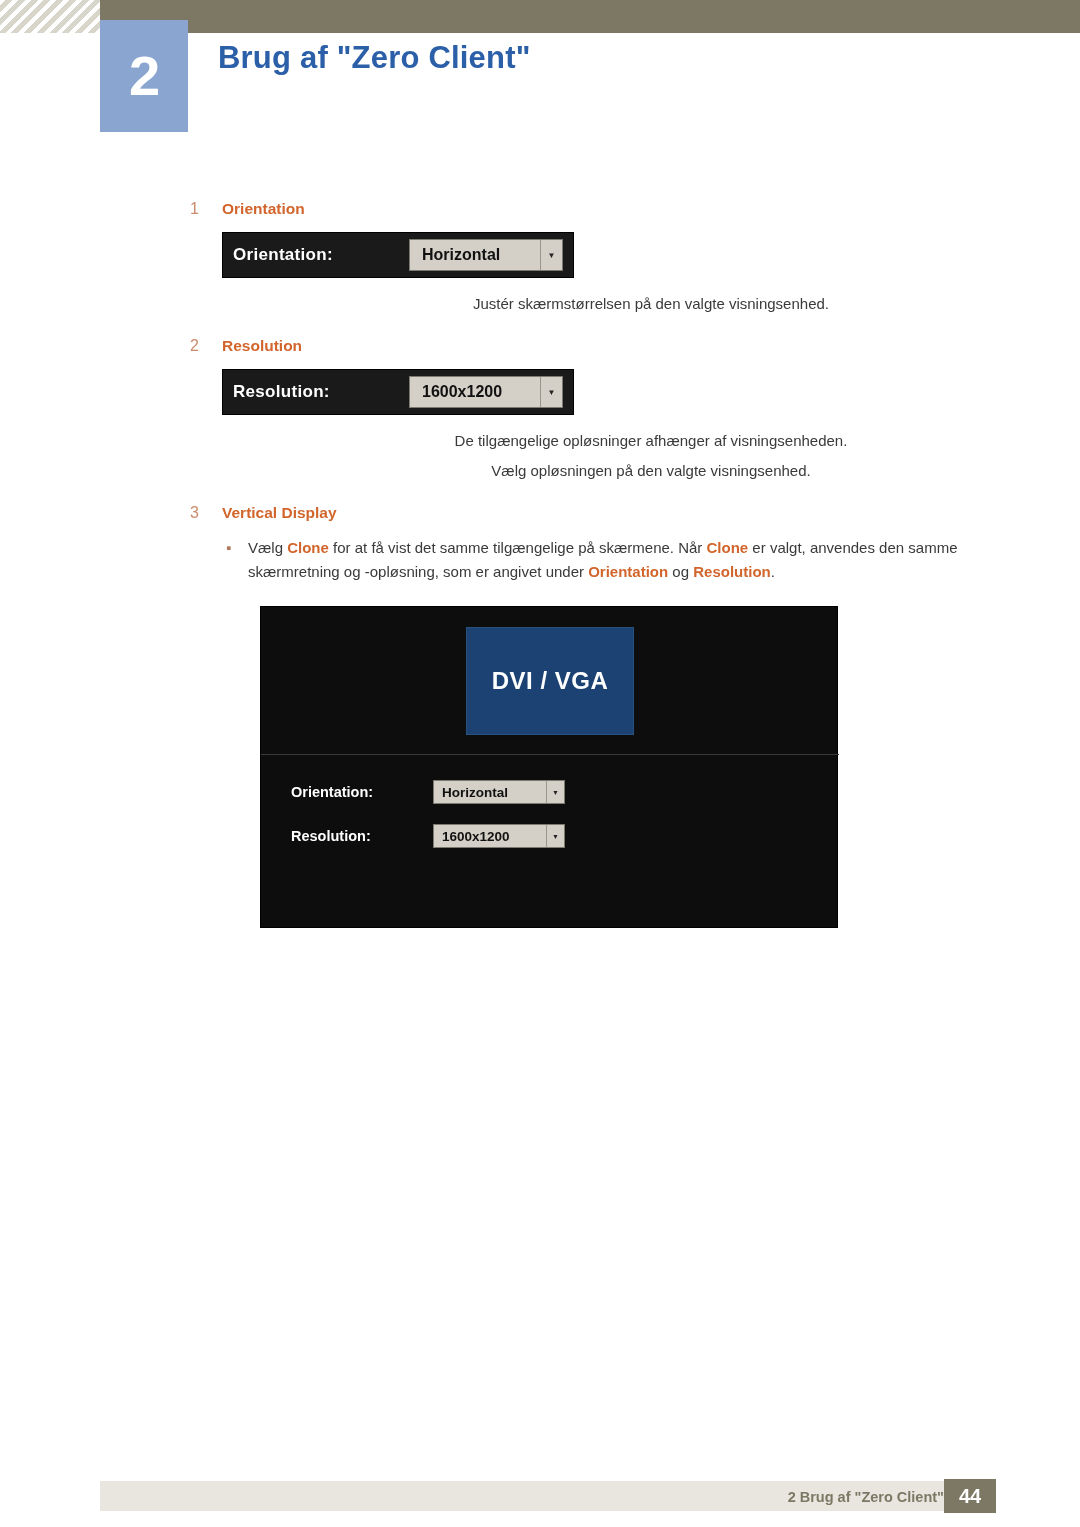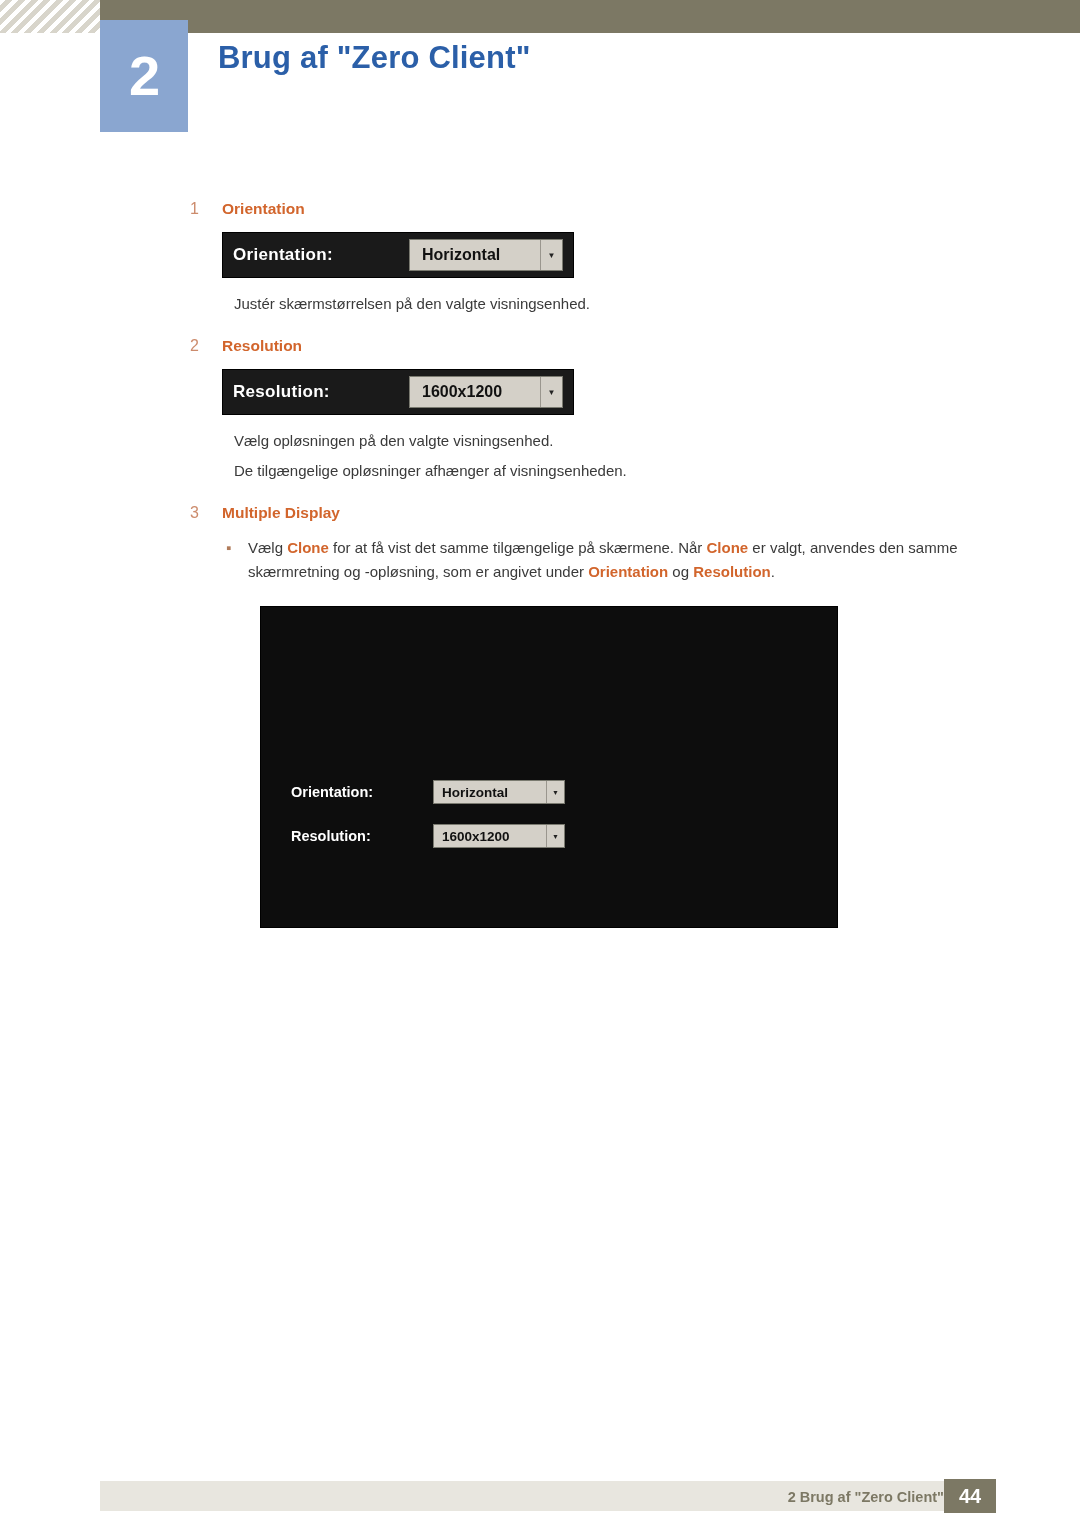--- a/index.html
+++ b/index.html
@@ -82,25 +82,26 @@
     color: #cc8b6c;
     font-size: 16px;
   }
   .item-label {
     margin-left: 32px;
     color: #d2652c;
     font-size: 15.5px;
     font-weight: bold;
   }
   .para {
-    margin-left: 44px;
+    margin-left: 32px;
     color: #3a3a3a;
     font-size: 15px;
     line-height: 1.55;
     margin-bottom: 6px;
+    text-align: center;
   }
   .para b { color: #d2652c; font-weight: bold; }
 
   
   .widget {
     margin-left: 32px;
     margin-top: 6px;
     margin-bottom: 14px;
     width: 352px;
     height: 46px;
@@ -294,36 +295,39 @@
         <span class="item-num">2</span>
         <span class="item-label">Resolution</span>
       </div>
       <div class="widget">
         <span class="wlabel">Resolution:</span>
         <span class="combo">
           <span>1600x1200</span>
           <span class="arrow">▼</span>
         </span>
       </div>
+      <div class="para">De tilgængelige opløsninger afhænger af visningsenheden.</div>
       <div class="para">Vælg opløsningen på den valgte visningsenhed.</div>
-      <div class="para">De tilgængelige opløsninger afhænger af visningsenheden.</div>
     </div>
 
     <div class="item" style="margin-top:22px;">
       <div class="item-head">
         <span class="item-num">3</span>
-        <span class="item-label">Multiple Display</span>
+        <span class="item-label">Vertical Display</span>
       </div>
 
       <div class="bullet-row">
         <div class="bullet-dot">▪</div>
         <div class="bullet-text"><span>Vælg </span><b>Clone</b><span> for at få vist det samme tilgængelige på skærmene. Når </span><b>Clone</b><span> er valgt, anvendes den samme skærmretning og -opløsning, som er angivet under </span><b>Orientation</b><span> og </span><b>Resolution</b><span>.</span></div>
       </div>
 
       <div class="dialog">
+        <div class="preview">
+          <div class="dvi-box">DVI / VGA</div>
+        </div>
 
         <div class="drow" style="top: 172px;">
           <span class="dlabel">Orientation:</span>
           <span class="dcombo">
             <span>Horizontal</span>
             <span class="arrow">▼</span>
           </span>
         </div>
 
         <div class="drow" style="top: 216px;">

